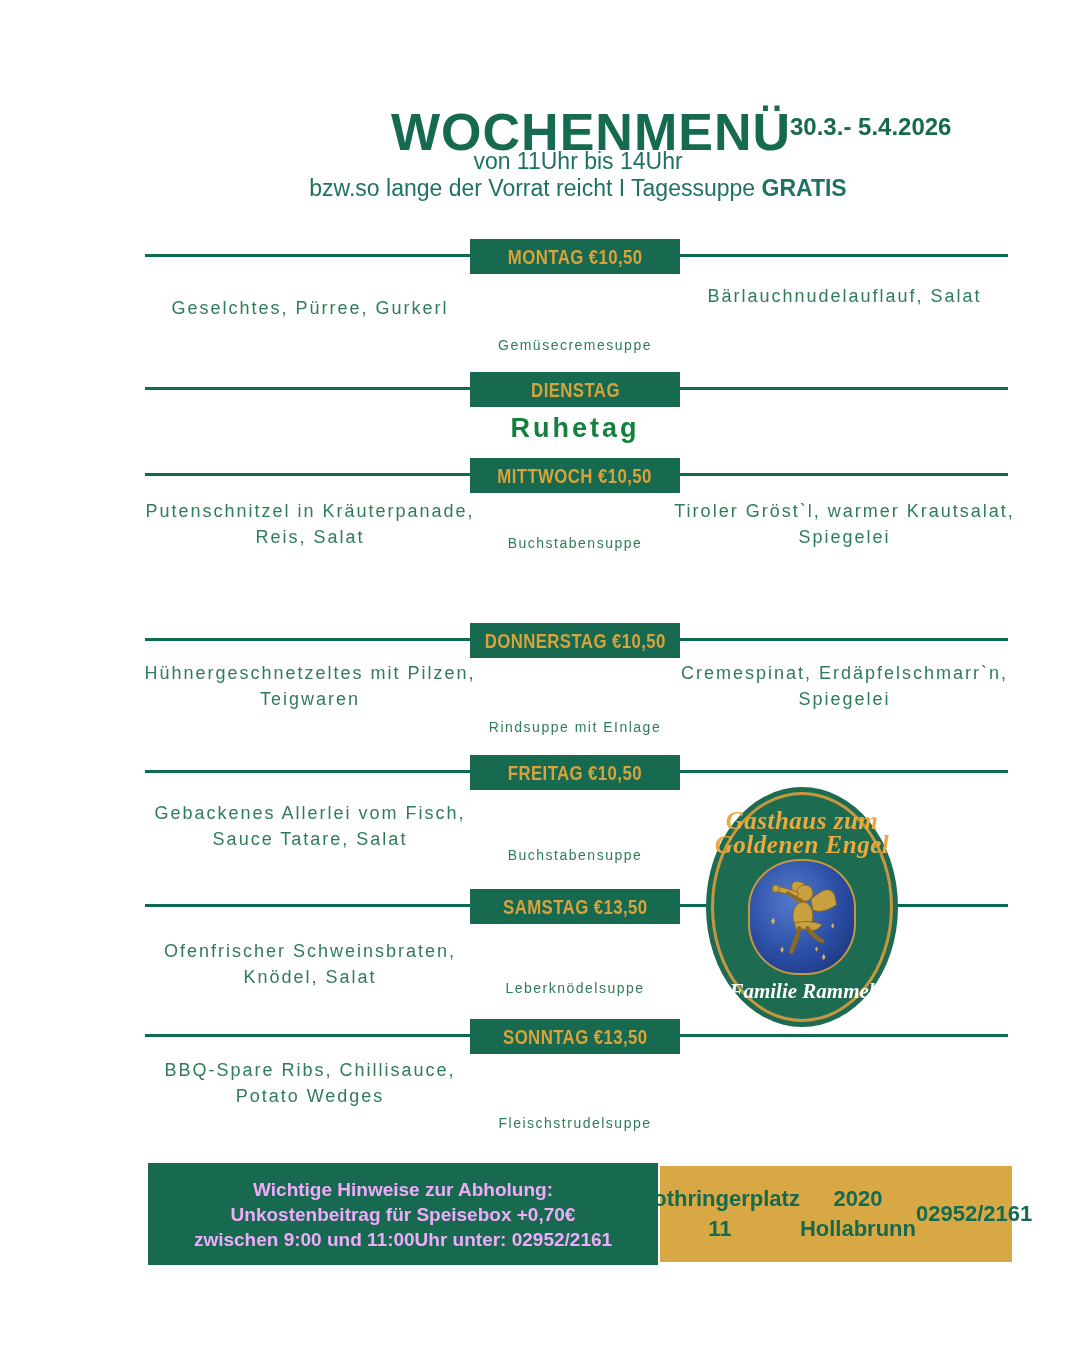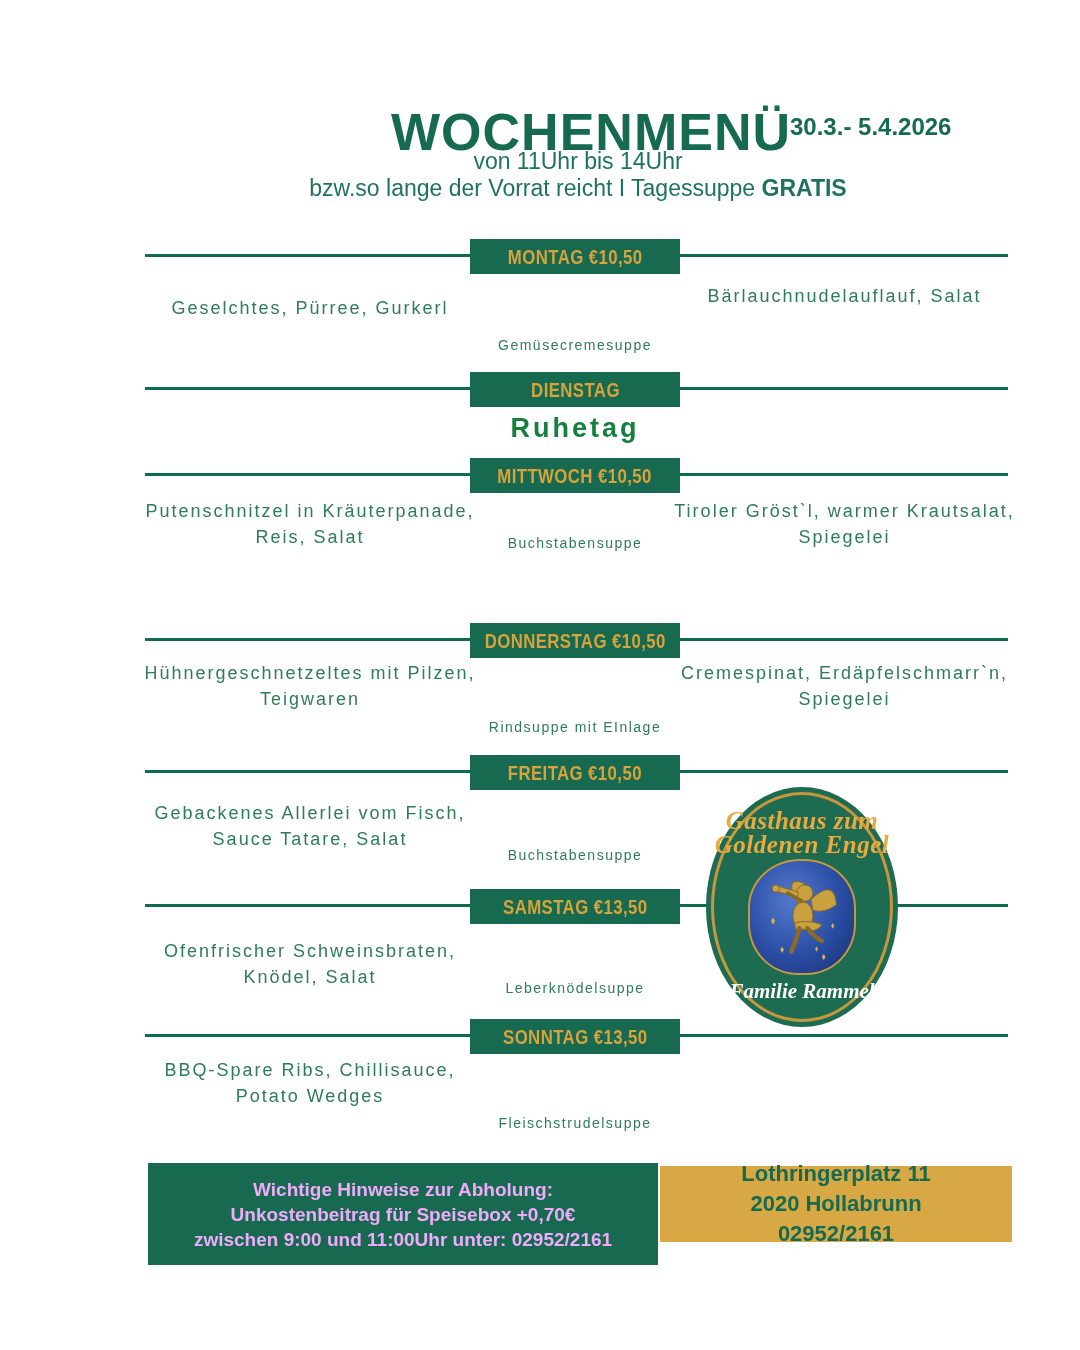--- a/index.html
+++ b/index.html
@@ -89,23 +89,23 @@
   
   .notice-box{
     position:absolute; left:148px; top:1163px; width:510px; height:102px;
     background:#17694f; display:flex; flex-direction:column;
     justify-content:center; text-align:center;
   }
   .notice-box span{
     color:#f0abfc; font-weight:bold; font-size:19px; line-height:25px;
   }
   .address-box{
-    position:absolute; left:660px; top:1166px; width:352px; height:76px;
-    background:#d8a844; display:flex; flex-direction:column;
-    justify-content:center; text-align:center;
+    position:absolute; left:660px; top:1166px; width:352px; height:96px;
+    background:#d8a844; display:flex; 
+    justify-content:center; text-align:center;align-items:center;
   }
   .address-box span{
     color:#156a4f; font-weight:bold; font-size:22px; line-height:30px;
   }
 </style>
 </head>
 <body>
 
 <div class="page">
 

